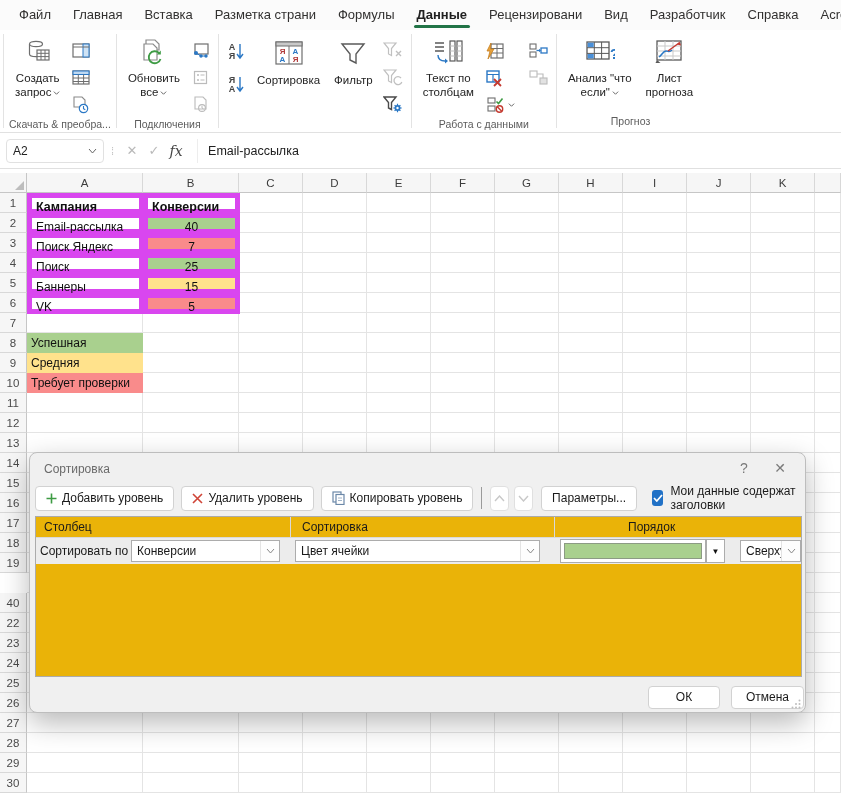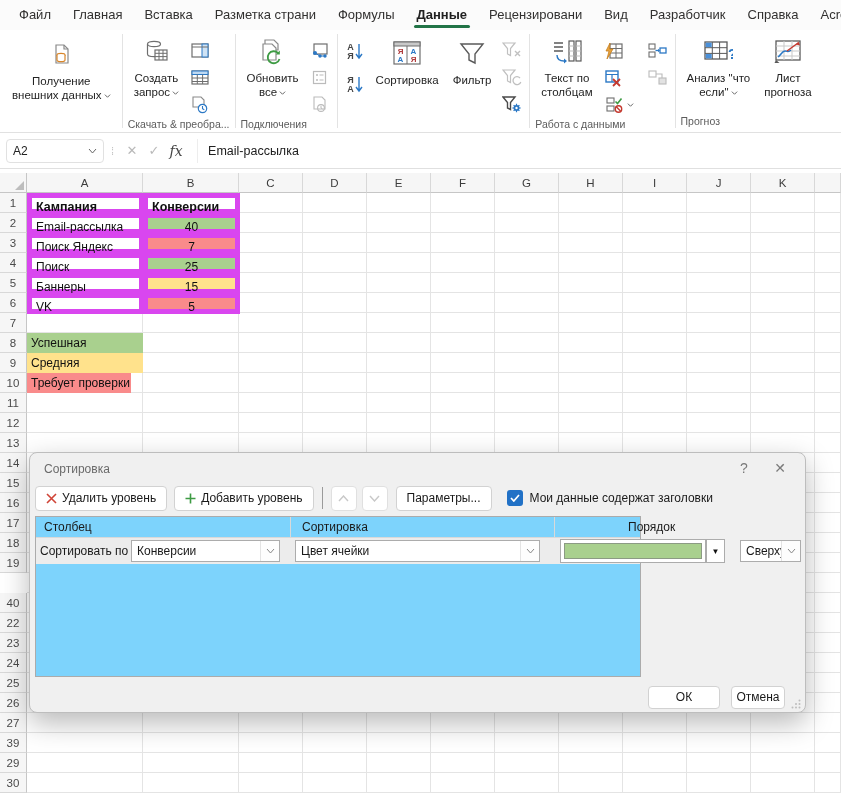--- a/index.html
+++ b/index.html
@@ -9,21 +9,21 @@
   
   .tabbar { display:flex; align-items:center; height:30px; background:#FBFBFB; padding-left:8px; font-size:13px; color:#323130; }
   .tab { position:relative; padding:6px 11px 7px; white-space:nowrap; cursor:default; }
   .tab.active { font-weight:bold; color:#0F5132; color:#212121; }
   .tab.active::after { content:""; position:absolute; left:8px; right:8px; bottom:1px; height:3px; background:#217346; border-radius:2px; }
 
   
   .ribbon { display:flex; height:103px; background:#FFFFFF; border-bottom:1px solid #E1E1E1; padding:0 2px; }
   .rgroup { display:flex; flex-direction:column; }
   .rgroup-content { display:flex; flex:1; align-items:flex-start; padding:3px 3px 0; }
-  .rgroup-label { font-size:10.5px; color:#5C5C5C; padding:1px 4px 5px; white-space:nowrap; }
+  .rgroup-label { text-align:center; font-size:10.5px; color:#5C5C5C; padding:1px 4px 5px; white-space:nowrap; }
   .rdivider { width:1px; background:#E3E3E3; margin:4px 1px; }
   .bigbtn { display:flex; flex-direction:column; align-items:center; padding:3px 7px 2px; font-size:11.5px; color:#242424; line-height:14px; text-align:center; border-radius:4px; }
   .bigbtn .ic { height:32px; display:flex; align-items:center; justify-content:center; margin-bottom:3px; }
   .chev { display:inline-block; width:7px; height:7px; margin-left:2px; }
   .smallcol { display:flex; flex-direction:column; gap:2px; padding-top:5px; }
   .smallbtn { width:27px; height:25px; display:flex; align-items:center; justify-content:center; border-radius:3px; }
   .sorticon { font-size:9px; font-weight:bold; color:#444; line-height:9px; display:flex; align-items:center; gap:1px; }
 
   
   .fbar { display:flex; align-items:center; height:36px; background:#FFFFFF; padding:5px 8px 5px 6px; border-bottom:1px solid #E0E0E0; }
@@ -50,21 +50,21 @@
   
   .dialog { position:absolute; left:29px; top:452px; width:777px; height:261px; background:#F0F0F0; border:1px solid #BDBDBD; border-radius:8px; box-shadow:0 10px 28px rgba(0,0,0,.28); z-index:10; font-size:12px; color:#1A1A1A; }
   .dlg-title { position:absolute; left:14px; top:9px; color:#6A6A6A; font-size:12px; }
   .dlg-help { position:absolute; top:7px; right:52px; color:#7A7A7A; font-size:14px; width:18px; text-align:center; }
   .dlg-close { position:absolute; top:7px; right:16px; color:#7A7A7A; font-size:14px; width:18px; text-align:center; }
   .dlg-toolbar { position:absolute; left:5px; top:32px; right:5px; height:26px; display:flex; align-items:center; }
   .dbtn { display:flex; align-items:center; gap:5px; background:#FFFFFF; border:1px solid #D2D2D2; border-radius:4px; height:25px; padding:0 10px; margin-right:7px; white-space:nowrap; }
   .dlg-sep { width:1px; height:22px; background:#9A9A9A; margin:0 8px 0 1px; }
   .arrbtn { width:26px; height:25px; display:flex; align-items:center; justify-content:center; background:#FFF; border:1px solid #E0E0E0; border-radius:4px; margin-right:5px; }
   .chk { width:16px; height:16px; border-radius:3px; background:#2171C6; display:flex; align-items:center; justify-content:center; margin:0 7px 0 8px; }
-  .list { position:absolute; left:5px; top:63px; width:606px; height:161px; background:#7dd3fc; border:1px solid #ABABAB; }
+  .list { position:absolute; left:5px; top:63px; width:767px; height:161px; background:#eab308; border:1px solid #ABABAB; }
   .list-hrow { position:absolute; left:0; top:0; right:0; height:21px; border-bottom:1px solid #D9D9D9; }
   .list-h { position:absolute; top:0; line-height:21px; padding-left:4px; color:#1A1A1A; }
   .list-vsep { position:absolute; top:0; width:1px; background:#D9D9D9; height:46px; }
   .sortrow { position:absolute; left:0; top:21px; right:0; height:26px; background:#ECECEC; display:flex; align-items:center; }
   .sortby { position:absolute; left:4px; line-height:25px; }
   .combo { position:absolute; height:22px; background:#fff; border:1px solid #ACACAC; display:flex; align-items:center; }
   .combo .ctext { flex:1; padding-left:5px; white-space:nowrap; overflow:hidden; }
   .combo .cbtn { width:19px; height:100%; display:flex; align-items:center; justify-content:center; border-left:1px solid #E3E3E3; background:#FDFDFD; }
   .swatchbox { position:absolute; height:24px; background:#fff; border:1px solid #ACACAC; }
   .swatch { position:absolute; inset:3px; border:1px solid #8C9B84; }
@@ -87,39 +87,20 @@
     <div class="tab">Рецензировани</div>
     <div class="tab">Вид</div>
     <div class="tab">Разработчик</div>
     <div class="tab">Справка</div>
     <div class="tab">Acrobat</div>
 
   </div>
 
   <div class="ribbon">
 
-    <div class="rgroup">
-      <div class="rgroup-content">
-        <div class="bigbtn" style="padding-top:6px;">
-          <span class="ic">
-            <svg width="26" height="26" viewBox="0 0 26 26">
-                <path d="M8 3h8l4 4v14H8z" fill="#fff" stroke="#8A8A8A" stroke-width="1.2"></path>
-                <path d="M16 3v4h4" fill="none" stroke="#8A8A8A" stroke-width="1.2"></path>
-                <ellipse cx="13" cy="13" rx="4" ry="1.7" fill="#fff" stroke="#D8862B" stroke-width="1.2"></ellipse>
-                <path d="M9 13v5c0 1 1.8 1.7 4 1.7s4-.7 4-1.7v-5" fill="#fff" stroke="#D8862B" stroke-width="1.2"></path>
-              </svg>
-          </span>
-          <span>Получение</span>
-          <span><span>внешних данных</span><svg class="chev" viewBox="0 0 8 8">
-                <path d="M1 3l3 3 3-3" fill="none" stroke="#555"></path>
-              </svg></span>
-        </div>
-      </div>
-      <div class="rgroup-label">&nbsp;</div>
-    </div>
     <div class="rdivider"></div>
 
     <div class="rgroup">
       <div class="rgroup-content">
         <div class="bigbtn">
           <span class="ic">
             <svg width="30" height="30" viewBox="0 0 30 30">
                 <ellipse cx="13" cy="7" rx="6.5" ry="2.6" fill="#fff" stroke="#6E6E6E" stroke-width="1.2"></ellipse>
                 <path d="M6.5 7v10c0 1.4 2.9 2.6 6.5 2.6 1 0 2-.1 2.8-.3" fill="none" stroke="#6E6E6E" stroke-width="1.2"></path>
                 <rect x="14" y="13" width="12" height="10" fill="#fff" stroke="#6E6E6E" stroke-width="1.2"></rect>
@@ -425,21 +406,21 @@
       <div class="hdr rowhdr" style="top: 360px; height: 20px;">18</div>
       <div class="hdr rowhdr" style="top: 380px; height: 20px;">19</div>
       <div class="hdr rowhdr" style="top: 420px; height: 20px; padding-left: 10px;">20</div>
       <div class="hdr rowhdr" style="top: 420px; height: 20px;">40</div>
       <div class="hdr rowhdr" style="top: 440px; height: 20px;">22</div>
       <div class="hdr rowhdr" style="top: 460px; height: 20px;">23</div>
       <div class="hdr rowhdr" style="top: 480px; height: 20px;">24</div>
       <div class="hdr rowhdr" style="top: 500px; height: 20px;">25</div>
       <div class="hdr rowhdr" style="top: 520px; height: 20px;">26</div>
       <div class="hdr rowhdr" style="top: 540px; height: 20px;">27</div>
-      <div class="hdr rowhdr" style="top: 560px; height: 20px;">39</div>
+      <div class="hdr rowhdr" style="top: 560px; height: 20px;">28</div>
       <div class="hdr rowhdr" style="top: 580px; height: 20px;">29</div>
       <div class="hdr rowhdr" style="top: 600px; height: 20px;">30</div>
       <div class="vline" style="left: 142px;"></div>
       <div class="vline" style="left: 238px;"></div>
       <div class="vline" style="left: 302px;"></div>
       <div class="vline" style="left: 366px;"></div>
       <div class="vline" style="left: 430px;"></div>
       <div class="vline" style="left: 494px;"></div>
       <div class="vline" style="left: 558px;"></div>
       <div class="vline" style="left: 622px;"></div>
@@ -484,40 +465,48 @@
       <div class="cell boxed" style="left: 27px; top: 60px; width: 117px; height: 21px;">Поиск Яндекс</div>
       <div class="cell boxed center" style="left: 143px; top: 60px; width: 97px; height: 21px; background: rgb(249, 139, 139);">7</div>
       <div class="cell boxed" style="left: 27px; top: 80px; width: 117px; height: 21px;">Поиск</div>
       <div class="cell boxed center" style="left: 143px; top: 80px; width: 97px; height: 21px; background: rgb(169, 208, 142);">25</div>
       <div class="cell boxed" style="left: 27px; top: 100px; width: 117px; height: 21px;">Баннеры</div>
       <div class="cell boxed center" style="left: 143px; top: 100px; width: 97px; height: 21px; background: rgb(255, 226, 140);">15</div>
       <div class="cell boxed" style="left: 27px; top: 120px; width: 117px; height: 21px;">VK</div>
       <div class="cell boxed center" style="left: 143px; top: 120px; width: 97px; height: 21px; background: rgb(249, 139, 139);">5</div>
       <div class="cell" style="left: 27px; top: 160px; width: 116px; height: 20px; background: rgb(169, 208, 142);">Успешная</div>
       <div class="cell" style="left: 27px; top: 180px; width: 116px; height: 20px; background: rgb(255, 226, 140);">Средняя</div>
-      <div class="cell" style="left: 27px; top: 200px; width: 104px; height: 20px; background: rgb(249, 139, 139);">Требует проверки</div>
+      <div class="cell" style="left: 27px; top: 200px; width: 116px; height: 20px; background: rgb(249, 139, 139);">Требует проверки</div>
     </div>
 
   <div class="dialog">
     <div class="dlg-title">Сортировка</div>
     <div class="dlg-help">?</div>
     <div class="dlg-close">✕</div>
 
     <div class="dlg-toolbar">
+      <div class="dbtn">
+        <svg width="11" height="11" viewBox="0 0 11 11">
+            <path d="M5.5 0.5v10M0.5 5.5h10" stroke="#3E9B44" stroke-width="1.6"></path>
+          </svg>
+        <span>Добавить уровень</span>
+      </div>
       <div class="dbtn">
         <svg width="11" height="11" viewBox="0 0 11 11">
             <path d="M1 1l9 9M10 1l-9 9" stroke="#D04437" stroke-width="1.6"></path>
           </svg>
         <span>Удалить уровень</span>
       </div>
       <div class="dbtn">
-        <svg width="11" height="11" viewBox="0 0 11 11">
-            <path d="M5.5 0.5v10M0.5 5.5h10" stroke="#3E9B44" stroke-width="1.6"></path>
+        <svg width="13" height="14" viewBox="0 0 13 14">
+            <rect x="1" y="1" width="8" height="10" fill="#fff" stroke="#6B88A8" stroke-width="1.2"></rect>
+            <rect x="4" y="3.5" width="8" height="10" fill="#fff" stroke="#6B88A8" stroke-width="1.2"></rect>
+            <path d="M6 7h4M6 9.5h4" stroke="#9FB3C8"></path>
           </svg>
-        <span>Добавить уровень</span>
+        <span>Копировать уровень</span>
       </div>
       <div class="dlg-sep"></div>
       <div class="arrbtn">
         <svg width="11" height="7" viewBox="0 0 11 7">
             <path d="M1 6l4.5-5L10 6" fill="none" stroke="#C8C8C8" stroke-width="1.4"></path>
           </svg>
       </div>
       <div class="arrbtn">
         <svg width="11" height="7" viewBox="0 0 11 7">
             <path d="M1 1l4.5 5L10 1" fill="none" stroke="#C8C8C8" stroke-width="1.4"></path>
@@ -569,21 +558,21 @@
           <span class="cbtn">
               <svg width="9" height="6" viewBox="0 0 9 6">
                 <path d="M1 1l3.5 4L8 1" fill="none" stroke="#888"></path>
               </svg>
             </span>
         </div>
       </div>
     </div>
 
     <div class="dlg-ok" style="left:618px; top:233px; width:72px;">ОК</div>
-    <div class="dlg-cancel" style="left:701px; top:233px; width:54px;">Отмена</div>
+    <div class="dlg-cancel" style="left:701px; top:233px; width:73px;">Отмена</div>
     <svg class="grip" width="10" height="10" viewBox="0 0 10 10">
         <circle cx="8.5" cy="1.5" r="1" fill="#BDBDBD"></circle>
         <circle cx="8.5" cy="5" r="1" fill="#BDBDBD"></circle>
         <circle cx="5" cy="5" r="1" fill="#BDBDBD"></circle>
         <circle cx="8.5" cy="8.5" r="1" fill="#BDBDBD"></circle>
         <circle cx="5" cy="8.5" r="1" fill="#BDBDBD"></circle>
         <circle cx="1.5" cy="8.5" r="1" fill="#BDBDBD"></circle>
       </svg>
   </div>
 </div>

